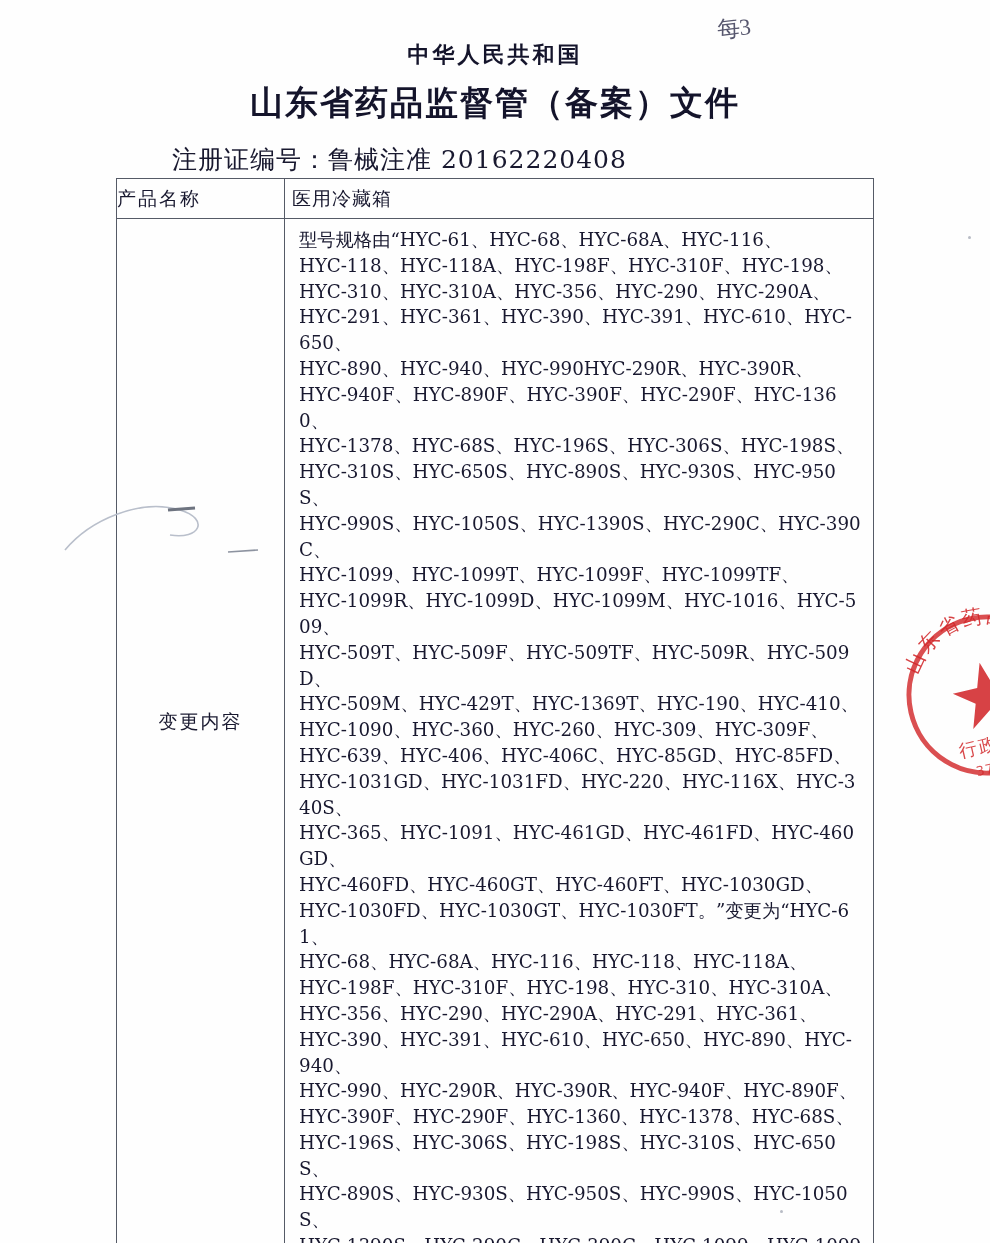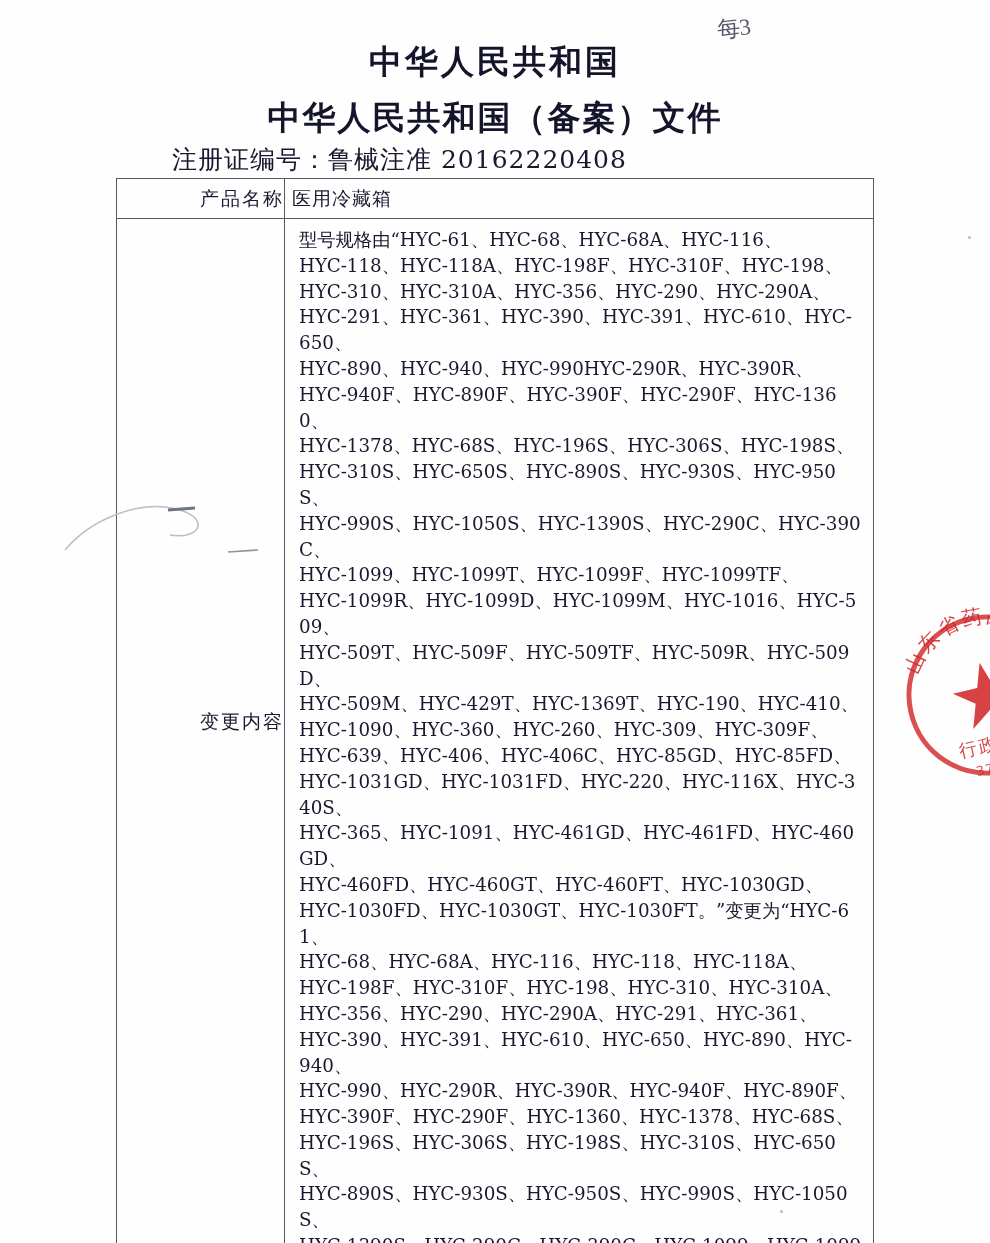--- a/index.html
+++ b/index.html
@@ -41,21 +41,21 @@
   .title-block {
     position: absolute;
     top: 40px;
     left: 0;
     width: 990px;
     text-align: center;
   }
   .title-line1 {
     font-family: "DejaVu Serif", serif;
     font-weight: bold;
-    font-size: 33px;
+    font-size: 22px;
     letter-spacing: 3px;
     color: #14142b;
   }
   .title-line2 {
     font-family: "DejaVu Serif", serif;
     font-weight: bold;
     font-size: 33px;
     letter-spacing: 2px;
     margin-top: 11px;
     color: #14142b;
@@ -85,21 +85,21 @@
     vertical-align: top;
     padding: 0;
   }
   .col-label {
     width: 168px;
   }
   .cell-label-text {
     font-family: "DejaVu Serif", serif;
     font-size: 19px;
     letter-spacing: 2px;
-    text-align: right;
+    text-align: left;
     color: #18182f;
   }
   .row-product .cell-label-text {
     padding: 7px 0 6px 0;
   }
   .row-product .cell-value {
     font-family: "DejaVu Serif", serif;
     font-size: 19px;
     letter-spacing: 1px;
     padding: 7px 0 6px 7px;
@@ -111,21 +111,21 @@
   }
   .label-change-wrap {
     position: relative;
     height: 100%;
   }
   .label-change {
     position: absolute;
     top: 490px;
     left: 0;
     width: 100%;
-    text-align: right;
+    text-align: center;
   }
   .content-body {
     padding: 8px 10px 0 14px;
     font-family: "DejaVu Serif", serif;
     font-size: 18.3px;
     line-height: 25.8px;
     color: #18182f;
     white-space: pre-wrap;
     word-break: break-all;
     letter-spacing: 0px;
@@ -163,21 +163,21 @@
 </style>
 </head>
 <body>
 
 <div class="page">
 
   <div class="handwriting">每3</div>
 
   <div class="title-block">
     <div class="title-line1">中华人民共和国</div>
-    <div class="title-line2">中华人民共和国（备案）文件</div>
+    <div class="title-line2">山东省药品监督管（备案）文件</div>
   </div>
 
   <div class="reg-no">注册证编号：鲁械注准 20162220408</div>
 
   <table class="doc-table">
     <colgroup>
       <col class="col-label">
       <col>
     </colgroup>
     <tbody>

